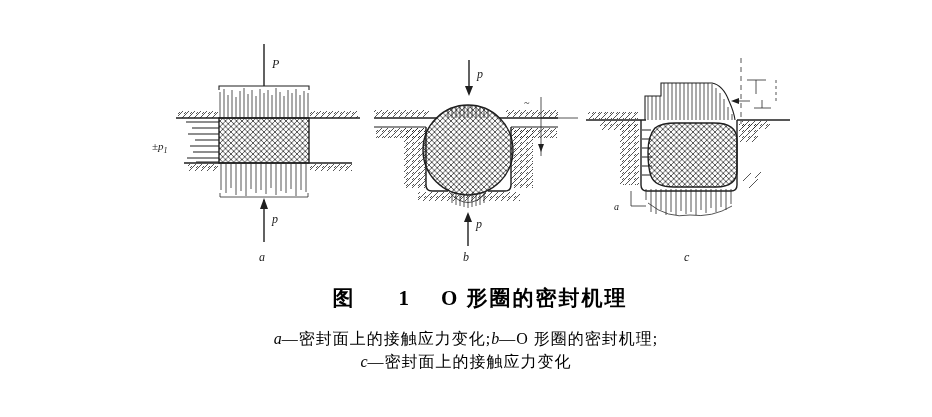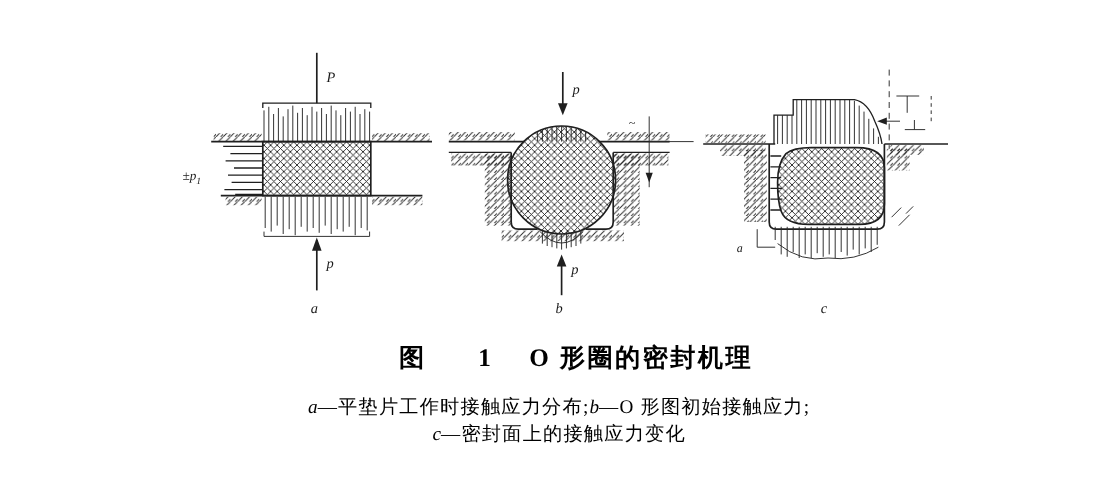--- a/index.html
+++ b/index.html
@@ -140,20 +140,20 @@
       <path class="ink-thin" d="M648,203Q668,219 690,215Q712,218 732,206"></path>
       <text class="svg-label" x="684" y="261" font-size="12">c</text>
     </g>
   </svg>
 
   <div class="caption">
     <span class="cap-prefix">图</span><span class="cap-number">1</span><span class="cap-title">O 形圈的密封机理</span>
   </div>
 
   <div class="note note-1">
-    <span class="lat">a</span><span>—平垫片工作时接触应力分布;</span><span class="lat">b</span><span>—O 形图初始接触应力;</span>
+    <span class="lat">a</span><span>—密封面上的接触应力变化;</span><span class="lat">b</span><span>—O 形圈的密封机理;</span>
   </div>
 
   <div class="note note-2">
     <span class="lat">c</span><span>—密封面上的接触应力变化</span>
   </div>
 
 </div>
 
 </body></html>

